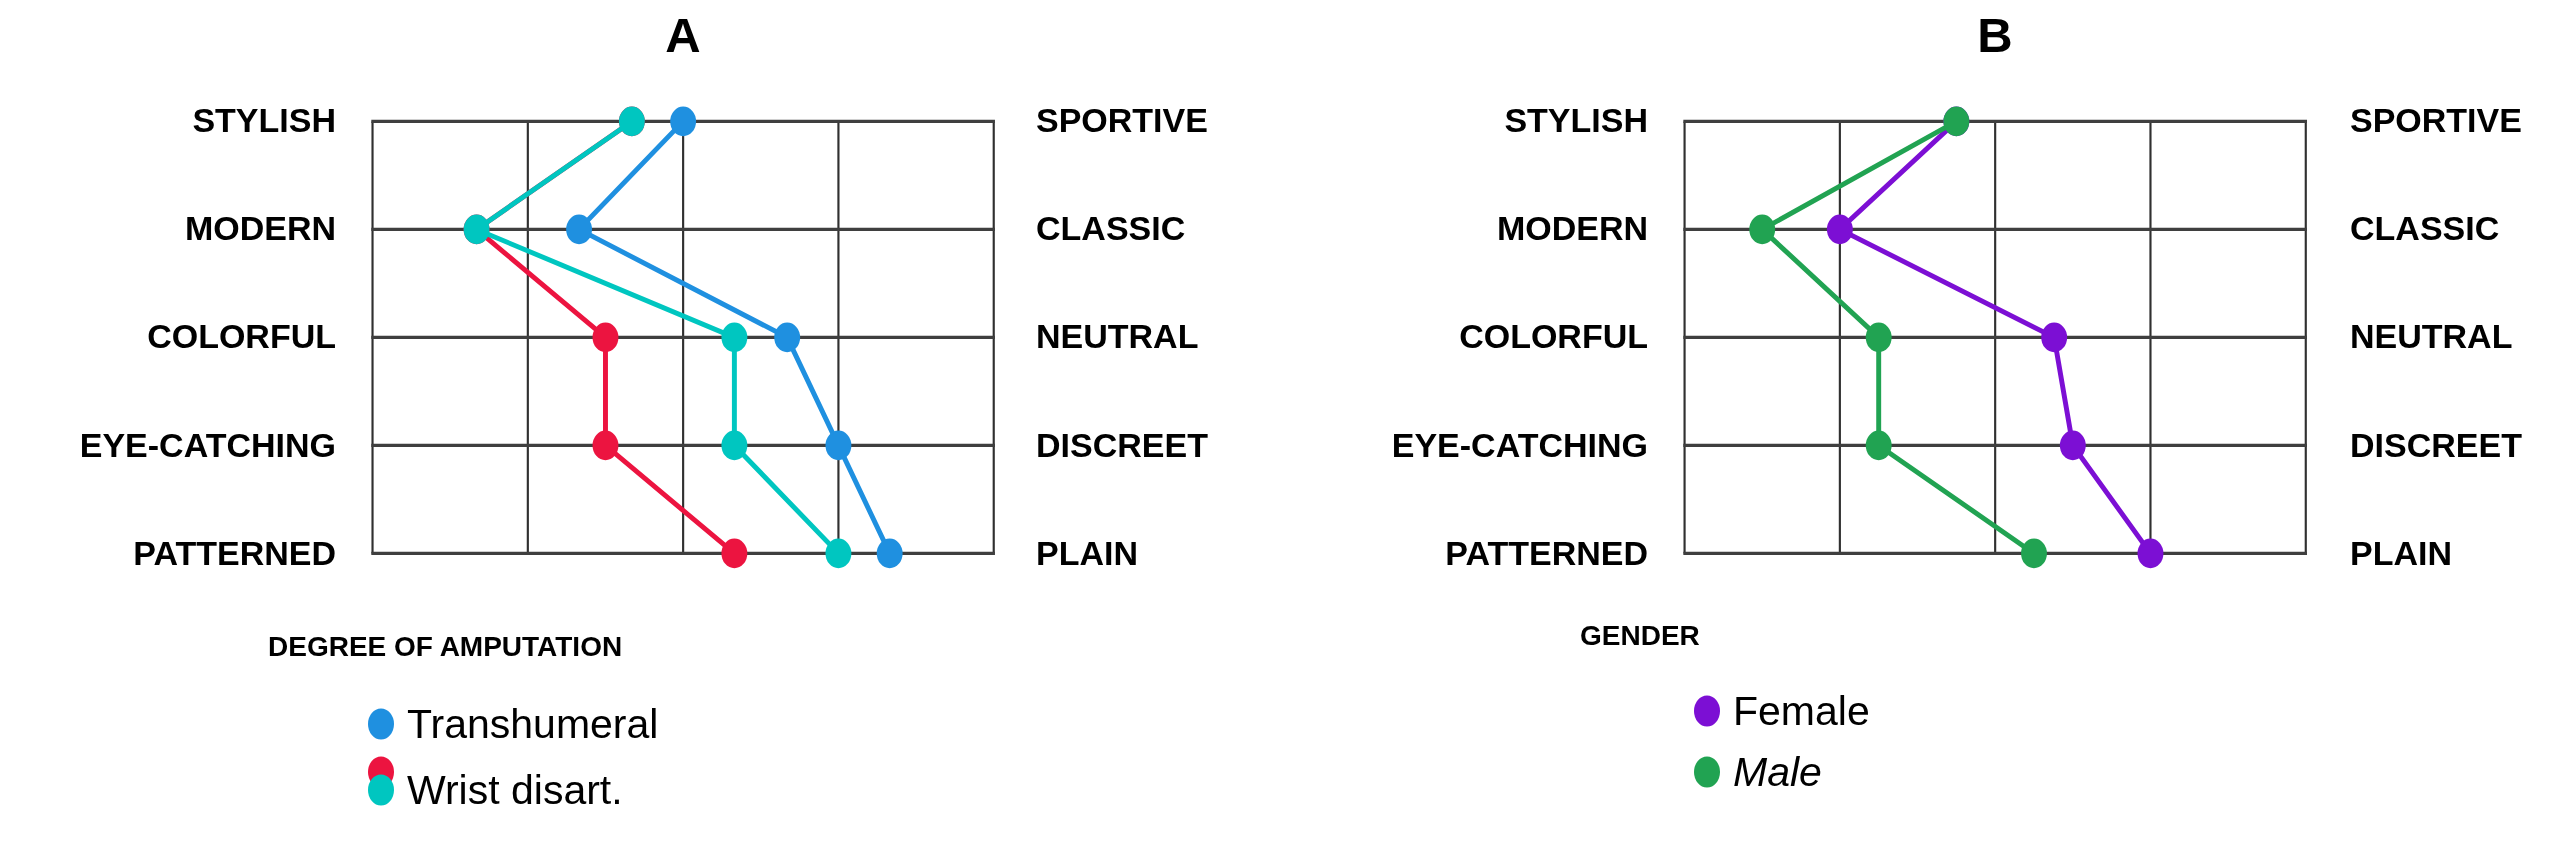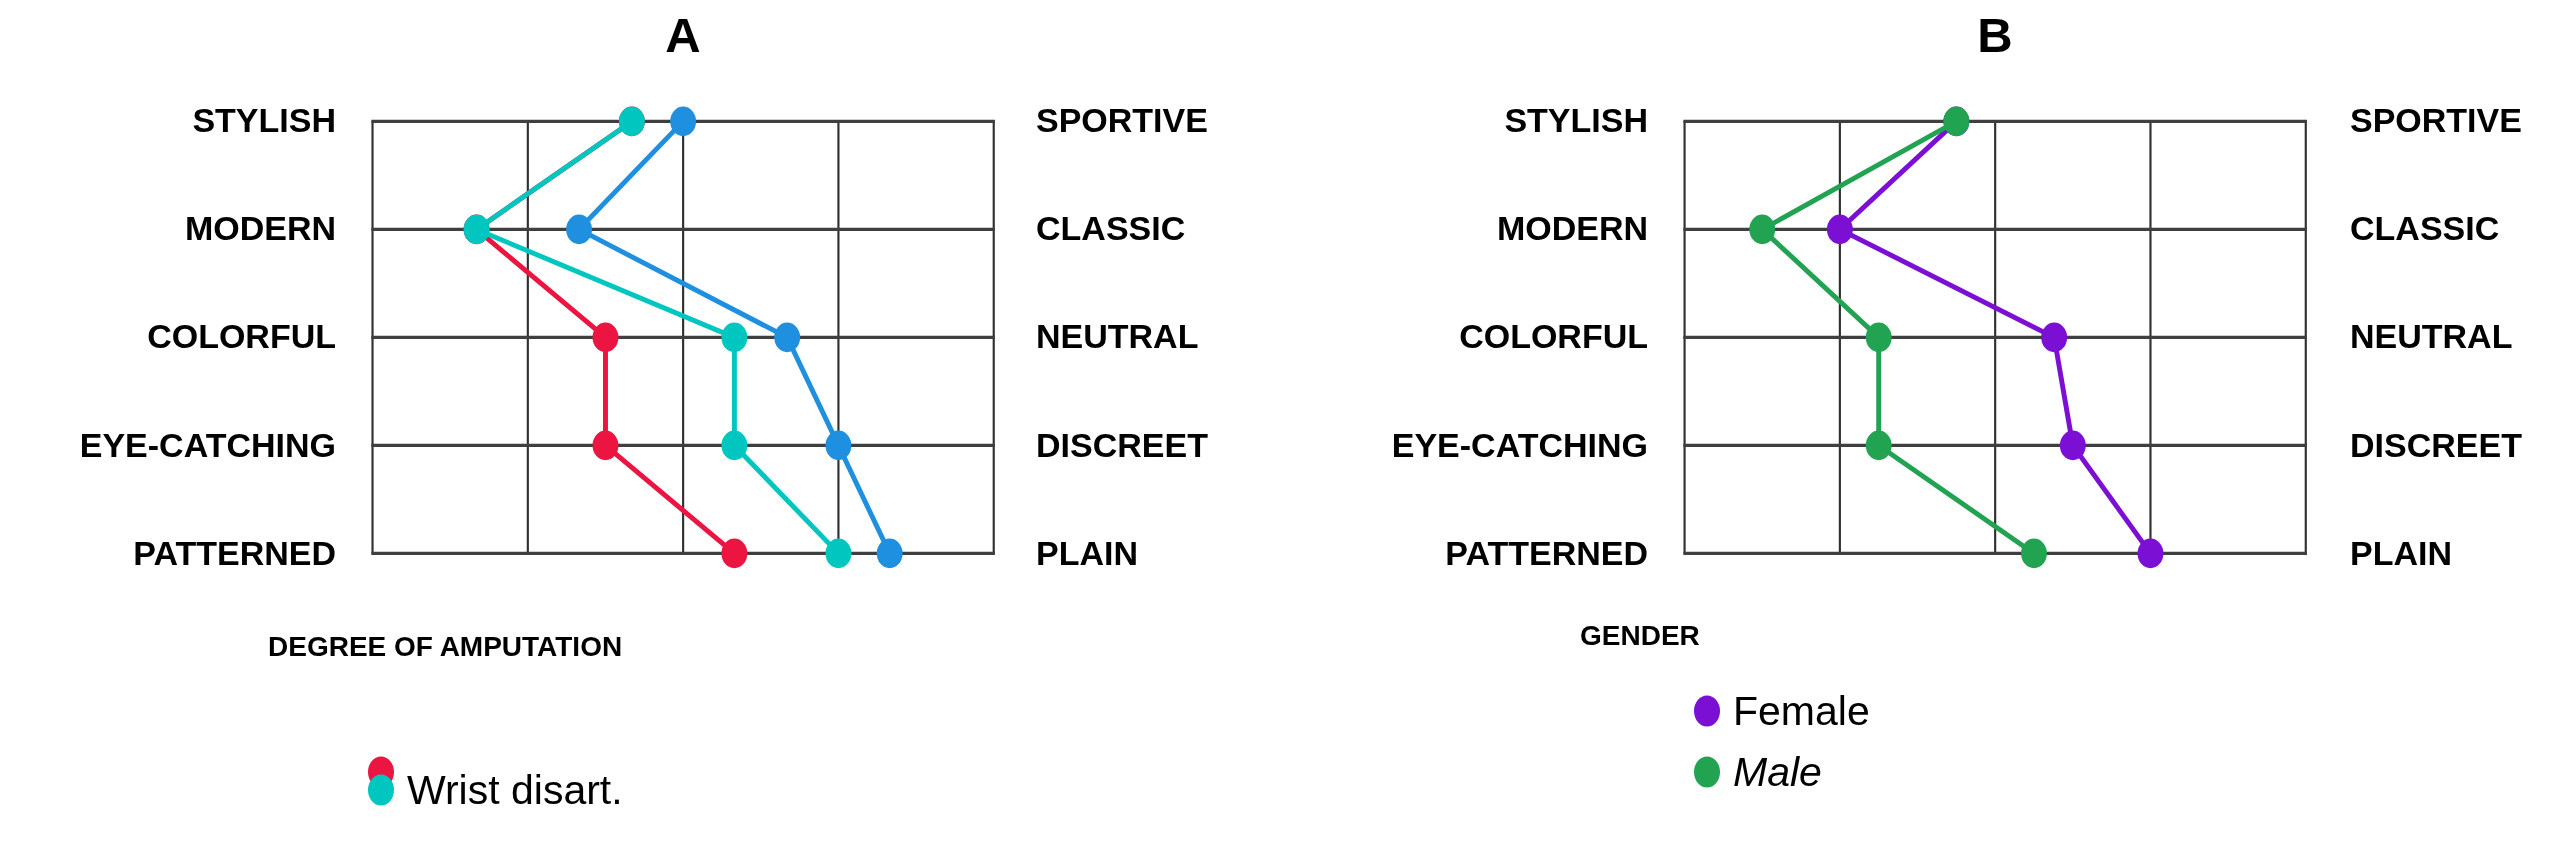--- a/index.html
+++ b/index.html
@@ -96,20 +96,24 @@
     <div class="row-label" style="right: 2240px; top: 229px;">MODERN</div>
     <div class="row-label" style="right: 2240px; top: 337px;">COLORFUL</div>
     <div class="row-label" style="right: 2240px; top: 446px;">EYE-CATCHING</div>
     <div class="row-label" style="right: 2240px; top: 554px;">PATTERNED</div>
     <div class="row-label" style="left: 1036px; top: 121px;">SPORTIVE</div>
     <div class="row-label" style="left: 1036px; top: 229px;">CLASSIC</div>
     <div class="row-label" style="left: 1036px; top: 337px;">NEUTRAL</div>
     <div class="row-label" style="left: 1036px; top: 446px;">DISCREET</div>
     <div class="row-label" style="left: 1036px; top: 554px;">PLAIN</div>
     <div class="legend-title" style="left: 268px; top: 647px;">DEGREE OF AMPUTATION</div>
+    <div class="legend-item" style="left: 368px; top: 724px;">
+      <span class="legend-marker" style="background: rgb(31, 144, 224);"></span>
+      <span class="legend-label">Transhumeral</span>
+    </div>
     <div class="legend-item" style="left: 368px; top: 772px;">
       <span class="legend-marker" style="background: rgb(236, 20, 64);"></span>
     </div>
     <div class="legend-item" style="left: 368px; top: 790px; justify-content: space-between;">
       <span class="legend-marker" style="background: rgb(0, 198, 192);"></span>
       <span class="legend-label">Wrist disart.</span>
     </div>
     <div class="panel-title" style="left: 1995px; top: 35px;">B</div>
     <div class="row-label" style="right: 928px; top: 121px;">STYLISH</div>
     <div class="row-label" style="right: 928px; top: 229px;">MODERN</div>

